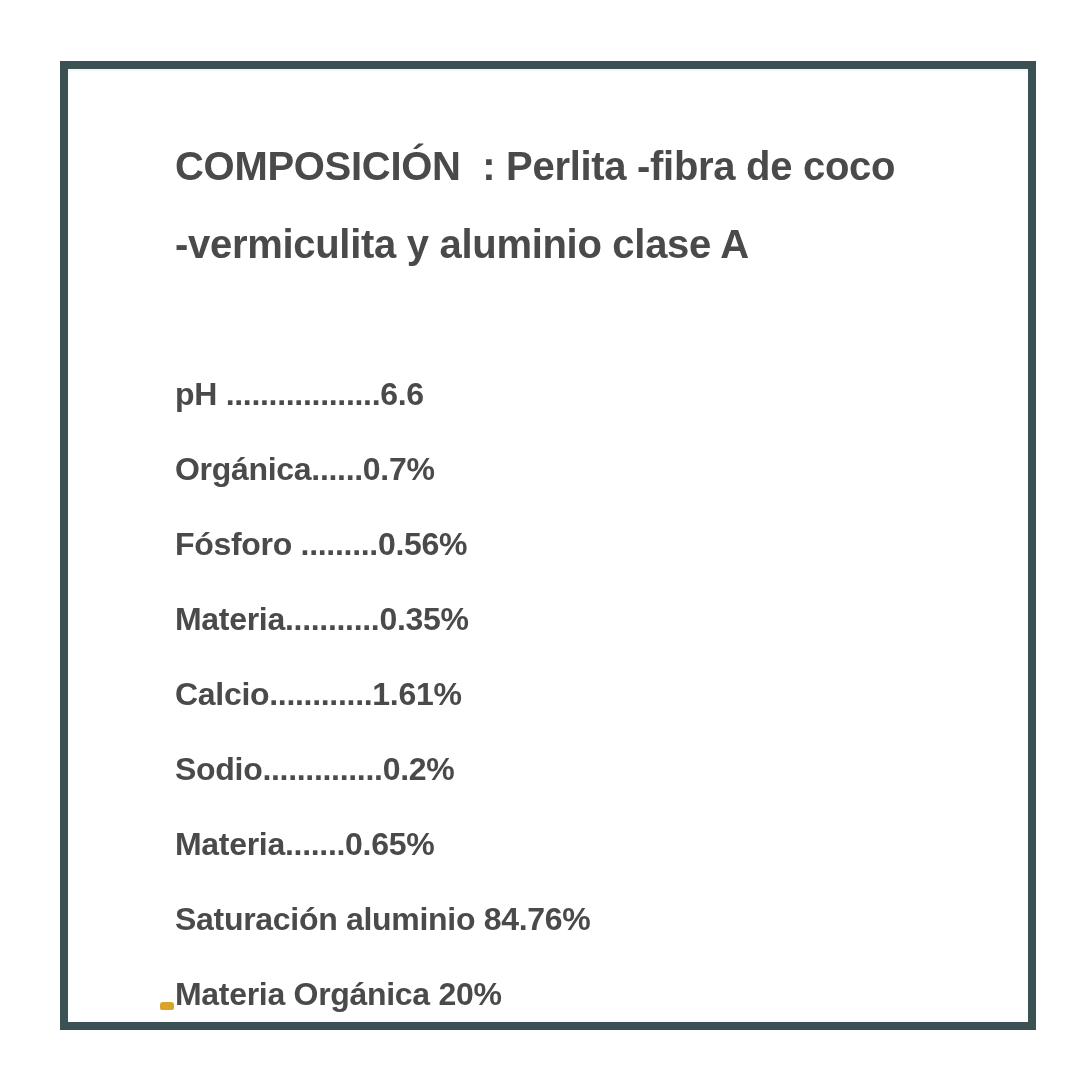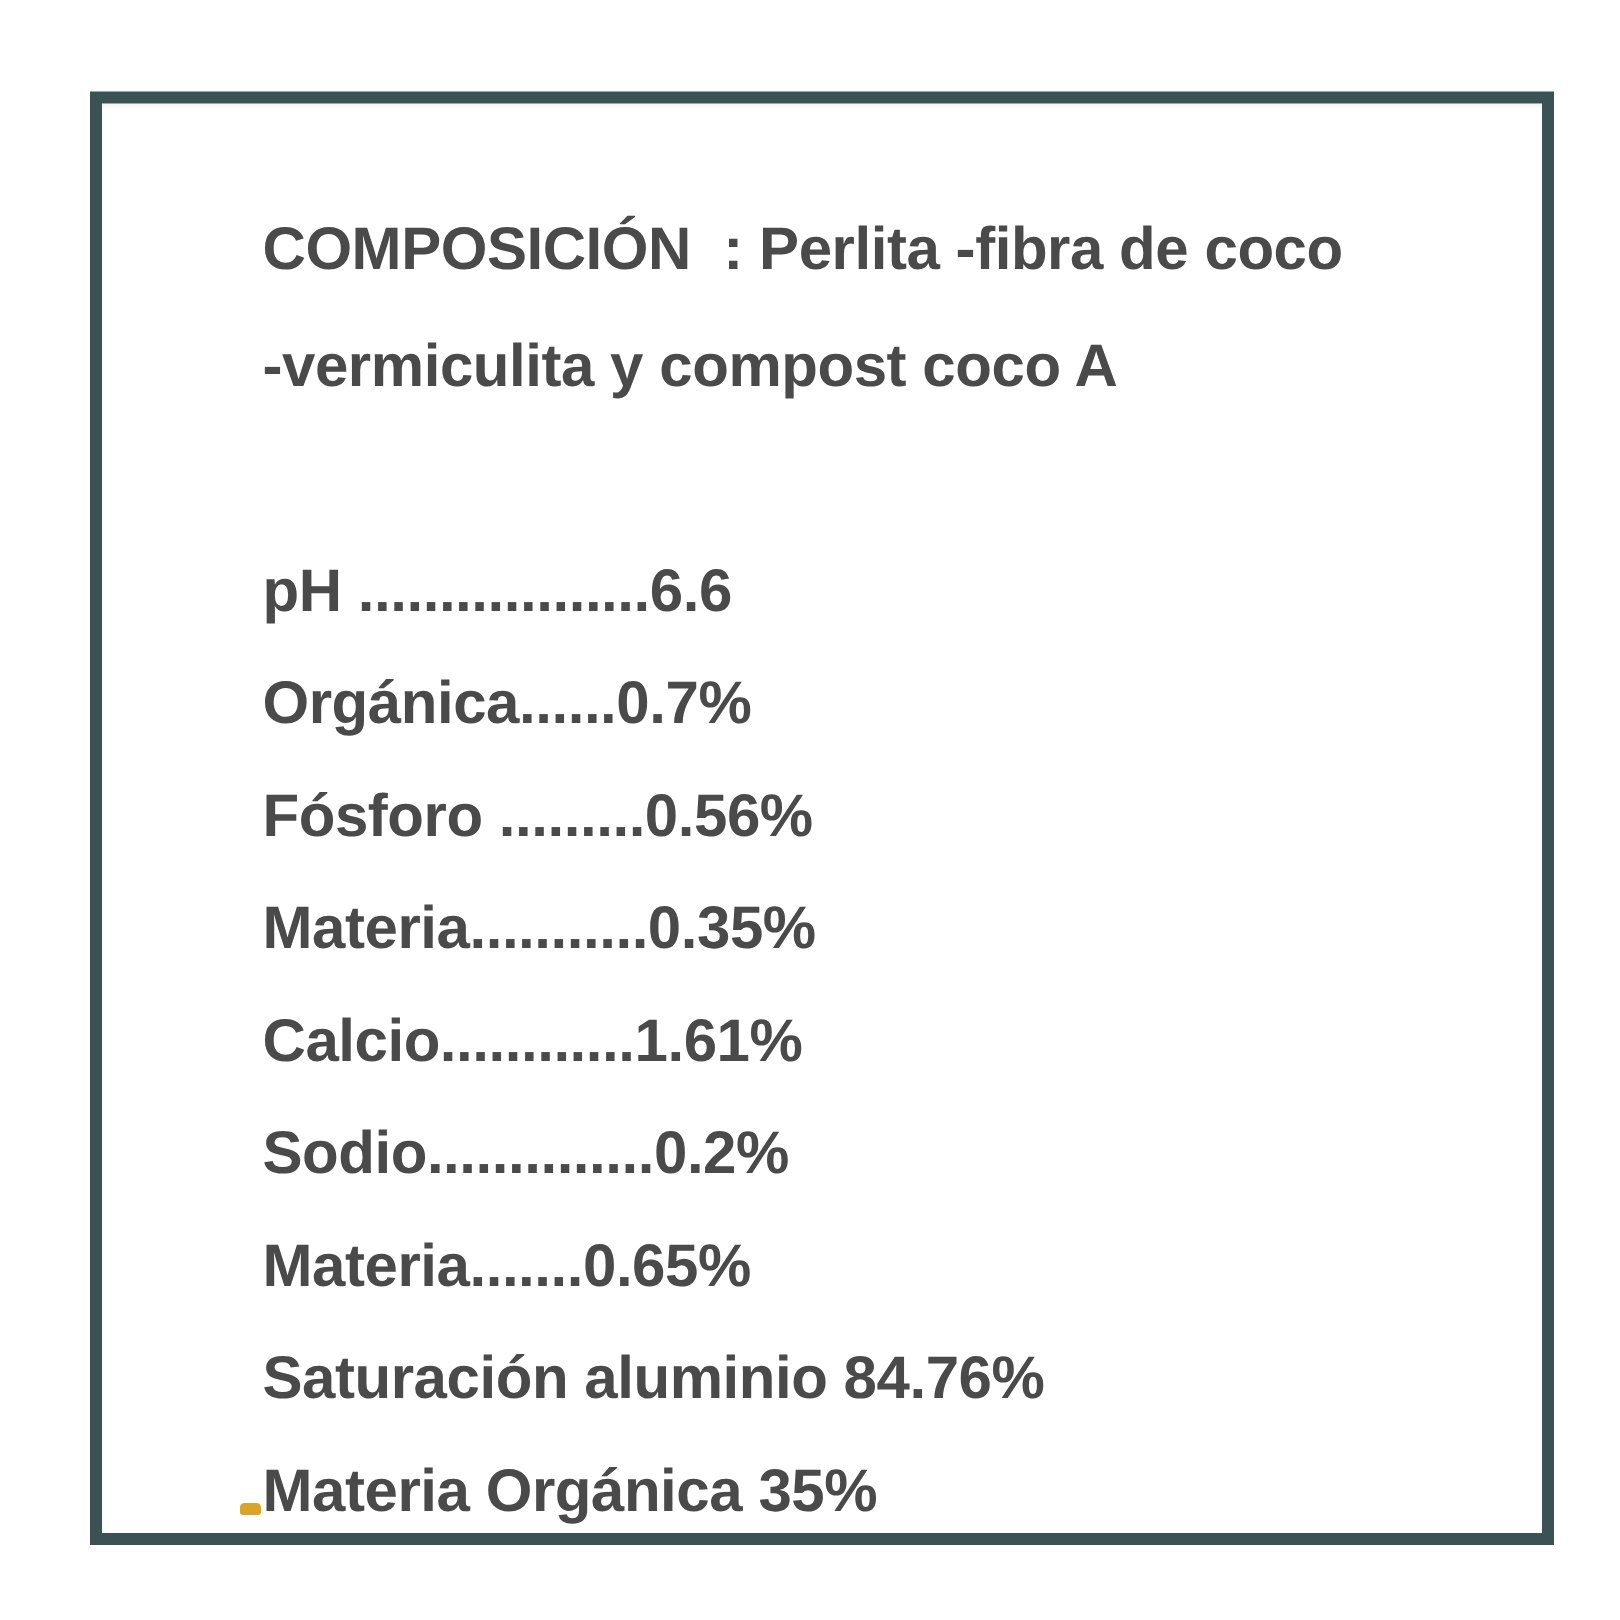--- a/index.html
+++ b/index.html
@@ -41,21 +41,21 @@
     font-weight: 700;
     line-height: 70px;
     letter-spacing: -0.3px;
   }
   .title-line {
     white-space: pre;
   }
   .comp-list {
     margin-top: 66px;
     list-style: none;
-    font-size: 40px;
+    font-size: 32px;
     font-weight: 700;
     line-height: 67px;
     letter-spacing: -0.3px;
   }
   .comp-row {
     white-space: pre;
   }
   .stray-mark {
     position: absolute;
     left: 152px;
@@ -67,29 +67,29 @@
   }
 </style>
 </head>
 <body>
 
 <div class="canvas">
   <div class="frame">
     <div class="content">
       <div class="title">
         <div class="title-line">COMPOSICIÓN  : Perlita -fibra de coco</div>
-        <div class="title-line">-vermiculita y compost coco A</div>
+        <div class="title-line">-vermiculita y aluminio clase A</div>
       </div>
       <ul class="comp-list">
         <li class="comp-row">pH ..................6.6</li>
         <li class="comp-row">Orgánica......0.7%</li>
         <li class="comp-row">Fósforo .........0.56%</li>
         <li class="comp-row">Materia...........0.35%</li>
         <li class="comp-row">Calcio............1.61%</li>
         <li class="comp-row">Sodio..............0.2%</li>
         <li class="comp-row">Materia.......0.65%</li>
         <li class="comp-row">Saturación aluminio 84.76%</li>
-        <li class="comp-row">Materia Orgánica 35%</li>
+        <li class="comp-row">Materia Orgánica 20%</li>
       </ul>
     </div>
   </div>
   <div class="stray-mark"></div>
 </div>
 
 </body></html>

